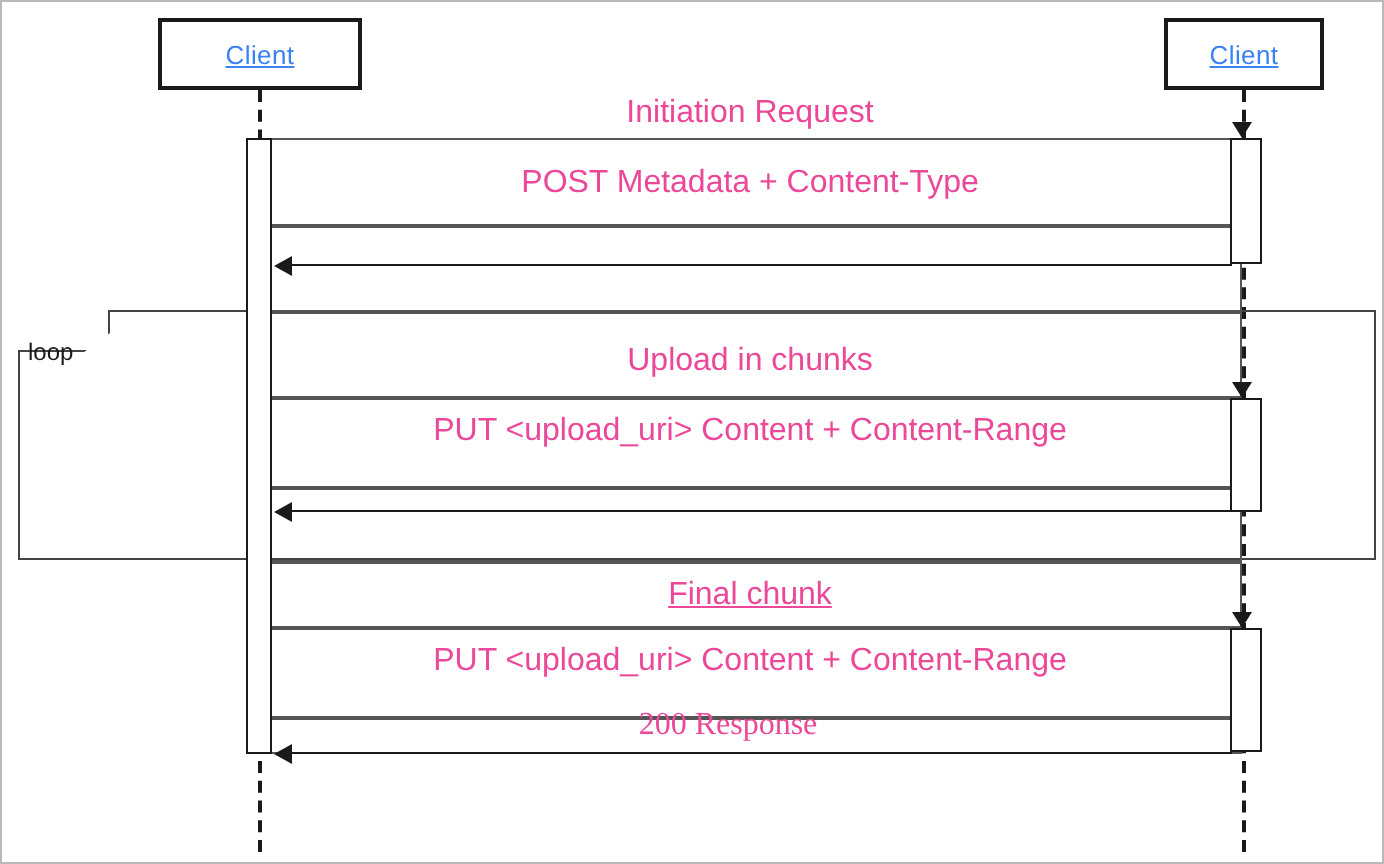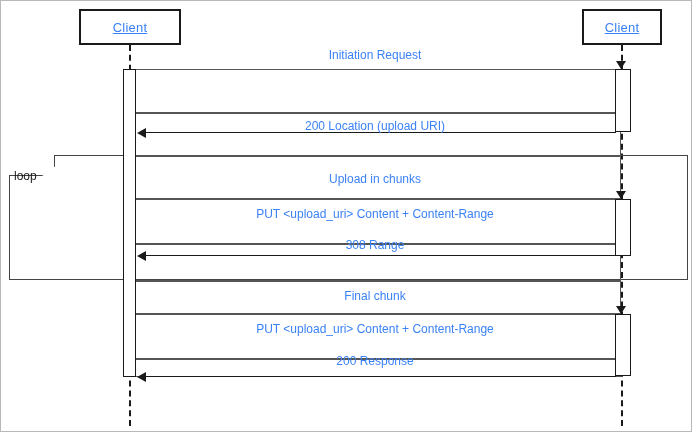--- a/index.html
+++ b/index.html
@@ -61,22 +61,22 @@
     position: absolute;
     box-sizing: border-box;
     border: 1.5px solid #555555;
     background: transparent;
     z-index: 3;
   }
 
   
   .msg-label {
     position: absolute;
-    font-size: 12px;
-    color: #3b82f6;
+    font-size: 16px;
+    color: #ec4899;
     text-align: center;
     white-space: nowrap;
     z-index: 8;
     background: transparent;
   }
 
   
   .arrow-line {
     position: absolute;
     height: 0;
@@ -144,41 +144,40 @@
     <span class="participant-label">Client</span>
   </div>
 
   <div class="frag" style="left:8px; top:154px; width:679px; height:125px;"></div>
   <div class="frag-tab" style="left:8px; top:154px; width:46px; height:21px;"></div>
   <span class="frag-tab-label" style="left:13px; top:168px;">loop</span>
 
   <span class="msg-label" style="left:128px; top:47px; width:492px;">Initiation Request</span>
 
   <div class="msgbox" style="left:128px; top:68px; width:492px; height:44px;"></div>
+  <span class="msg-label" style="left:128px; top:82px; width:492px;">POST Metadata + Content-Type</span>
 
   <div class="msgbox" style="left:128px; top:112px; width:492px; height:43px;"></div>
-  <span class="msg-label" style="left:128px; top:118px; width:492px;">200 Location (upload URI)</span>
 
   <div class="msgbox" style="left:128px; top:155px; width:492px; height:43px;"></div>
   <span class="msg-label" style="left:128px; top:171px; width:492px;text-align:center;">Upload in chunks</span>
 
   <div class="msgbox" style="left:128px; top:198px; width:492px; height:45px;"></div>
   <span class="msg-label" style="left:128px; top:206px; width:492px;">PUT &lt;upload_uri&gt; Content + Content-Range</span>
 
   <div class="msgbox" style="left:128px; top:243px; width:492px; height:37px;"></div>
-  <span class="msg-label" style="left:128px; top:237px; width:492px;">308 Range</span>
 
   <div class="msgbox" style="left:128px; top:280px; width:492px; height:33px;"></div>
-  <span class="msg-label" style="left:128px; top:288px; width:492px;">Final chunk</span>
+  <span class="msg-label" style="left:128px; top:288px; width:492px;text-decoration:underline;">Final chunk</span>
 
   <div class="msgbox" style="left:128px; top:313px; width:492px; height:45px;"></div>
   <span class="msg-label" style="left:128px; top:321px; width:492px;">PUT &lt;upload_uri&gt; Content + Content-Range</span>
 
   <div class="msgbox" style="left:128px; top:358px; width:492px; height:18px;"></div>
-  <span class="msg-label" style="left:128px; top:353px; width:492px;">200 Response</span>
+  <span class="msg-label" style="left:117px; top:353px; width:492px;font-family:Liberation Serif, serif;">200 Response</span>
 
   <div class="activation" style="left:122px; top:68px; width:13px; height:308px;"></div>
 
   <div class="activation" style="left:614px; top:68px; width:16px; height:63px;"></div>
   <div class="activation" style="left:614px; top:198px; width:16px; height:57px;"></div>
   <div class="activation" style="left:614px; top:313px; width:16px; height:62px;"></div>
 
   <div class="arrow-head-down" style="left:615px; top:60px;"></div>
   <div class="arrow-head-down" style="left:615px; top:190px;"></div>
   <div class="arrow-head-down" style="left:615px; top:305px;"></div>

